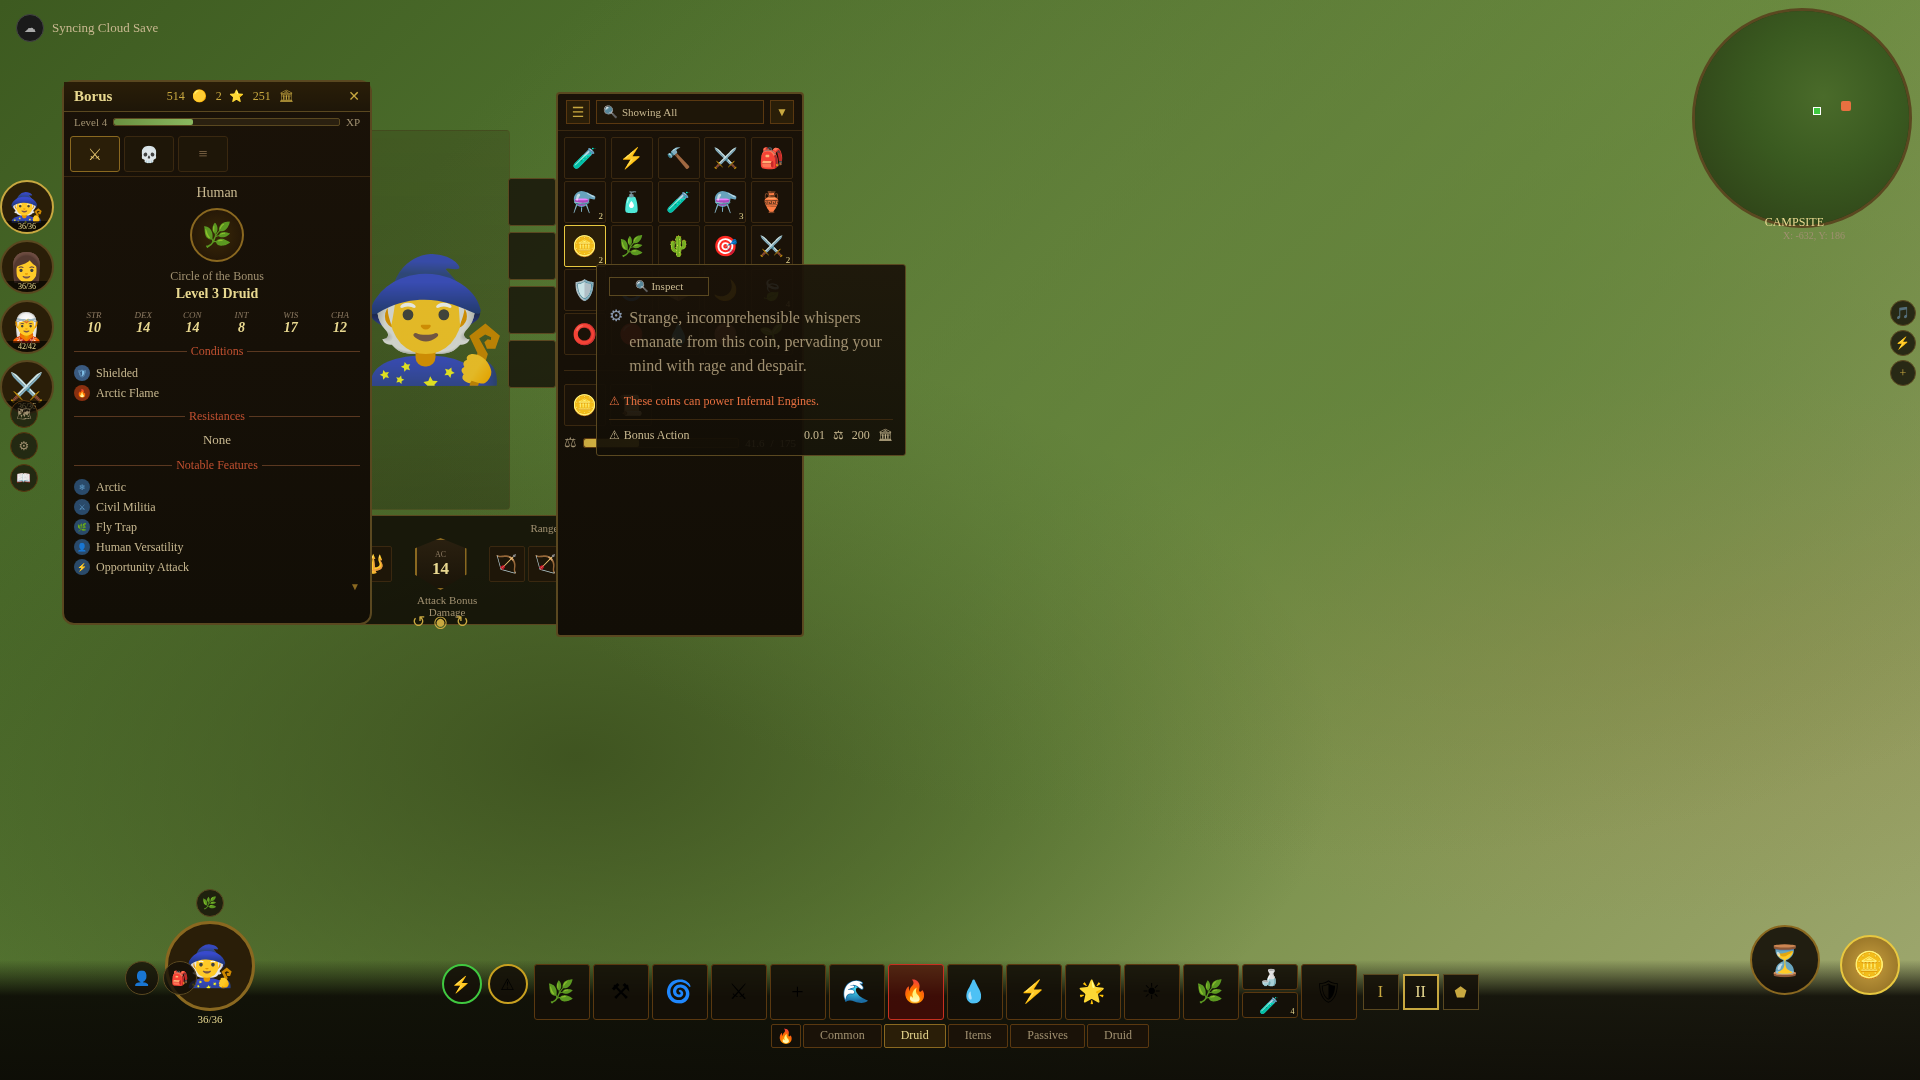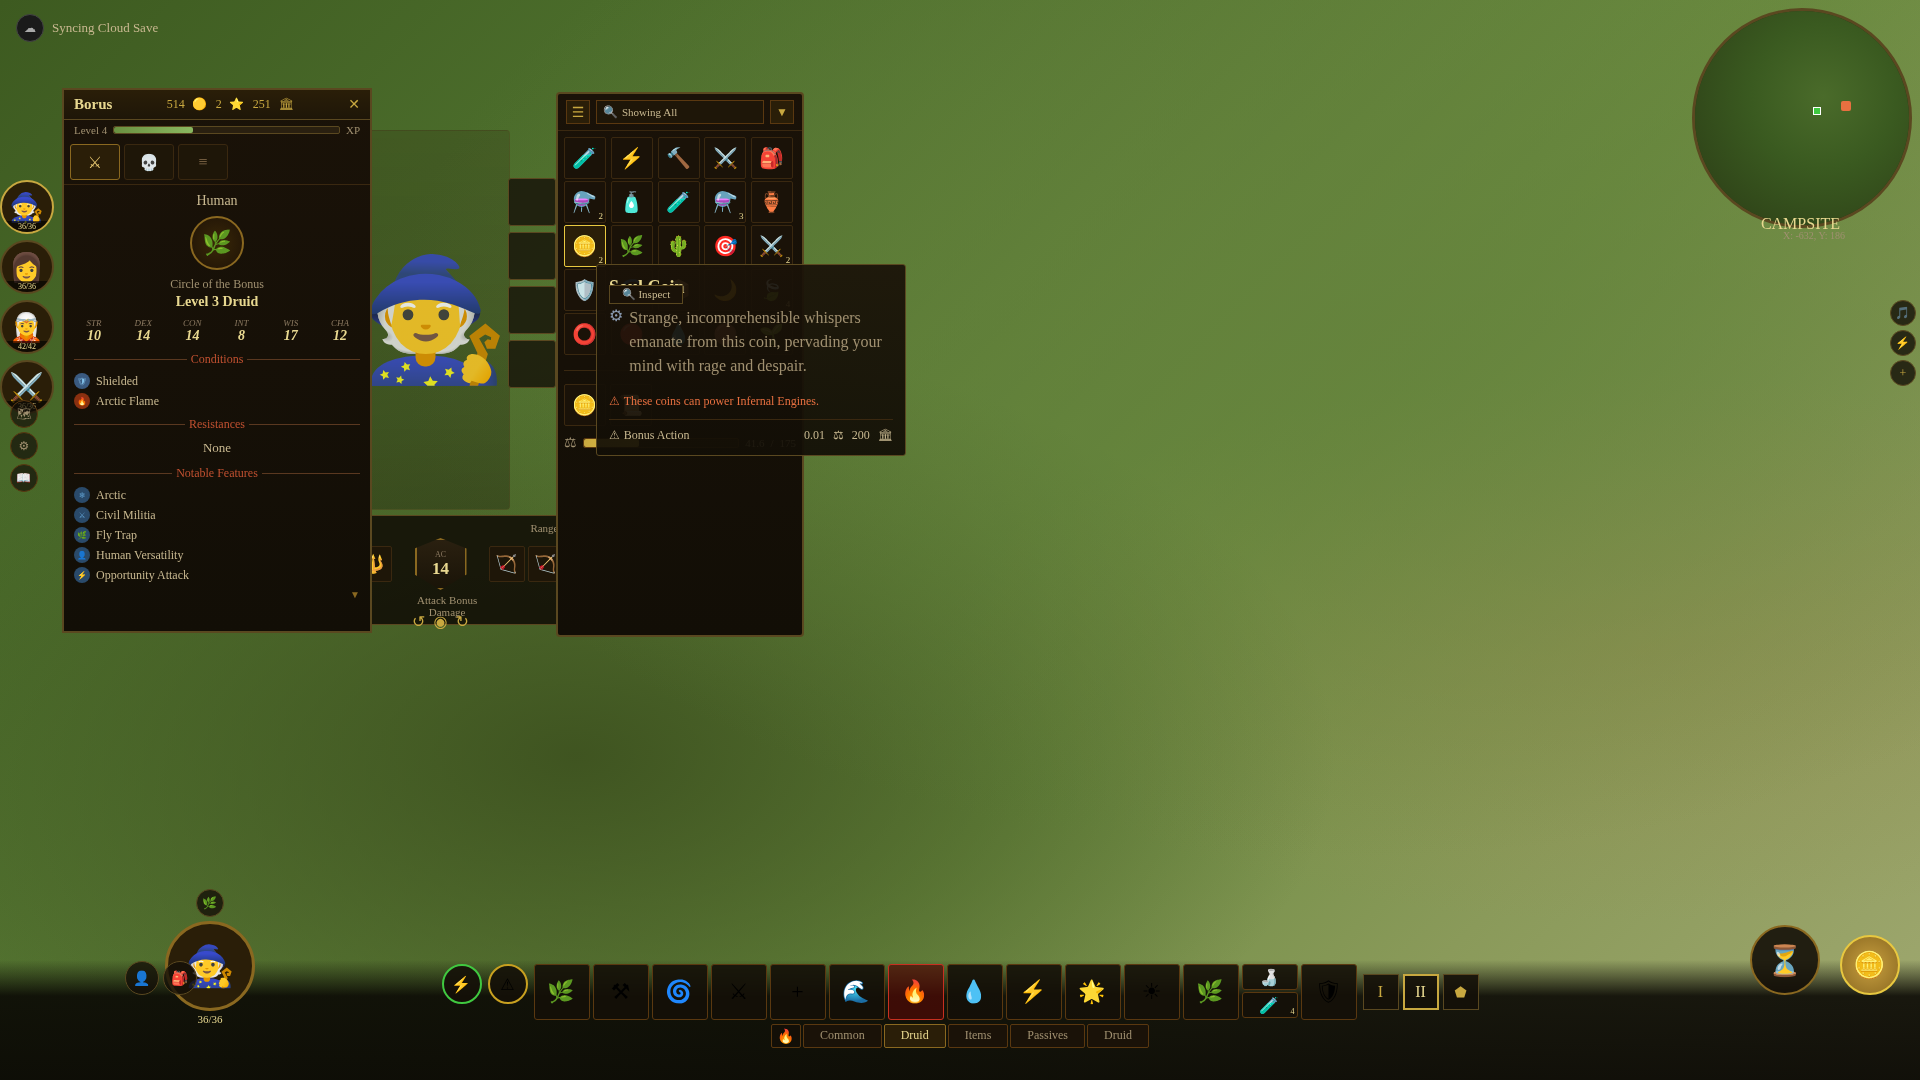--- a/index.html
+++ b/index.html
@@ -61,26 +61,26 @@
       align-items: center;
       justify-content: center;
       color: #aaa;
       font-size: 12px;
     }
 
     
     .char-panel {
       position: absolute;
       left: 62px;
-      top: 88px;
+      top: 80px;
       width: 310px;
       height: 545px;
       background: linear-gradient(180deg, #1a1208 0%, #120e06 100%);
       border: 2px solid #5a4820;
-      border-radius: 0;
+      border-radius: 12px;
       z-index: 20;
       color: #c8b890;
     }
 
     .char-panel-header {
       background: linear-gradient(180deg, #2a1e08 0%, #1e1608 100%);
       padding: 6px 10px;
       border-bottom: 1px solid #5a4820;
       display: flex;
       justify-content: space-between;
@@ -632,23 +632,23 @@
       border-radius: 50%;
       border: 3px solid #5a4820;
       background: #2a3a15;
       overflow: hidden;
       z-index: 25;
     }
 
     .minimap-label {
       position: absolute;
       top: 215px;
-      right: 80px;
+      right: 96px;
       color: #e8d890;
-      font-size: 16px;
+      font-size: 12px;
       z-index: 26;
     }
 
     .minimap-coords {
       position: absolute;
       top: 230px;
       right: 75px;
       color: #a09070;
       font-size: 10px;
       z-index: 26;
@@ -764,26 +764,25 @@
       justify-content: center;
       cursor: pointer;
       color: #a09070;
       font-size: 12px;
     }
 
     .inspect-label {
       position: absolute;
       background: #1a1208;
       border: 1px solid #5a4820;
-      padding: 2px 12px;
+      padding: 2px 25px;
       font-size: 11px;
       color: #c8b890;
       cursor: pointer;
       z-index: 55;
-      margin-top: 8px;
     }
   </style>
 </head>
 <body>
 
 <div class="game-bg"></div>
 
 <div class="top-bar">
   <div class="cloud-save">
     <div class="cloud-icon">☁</div>

